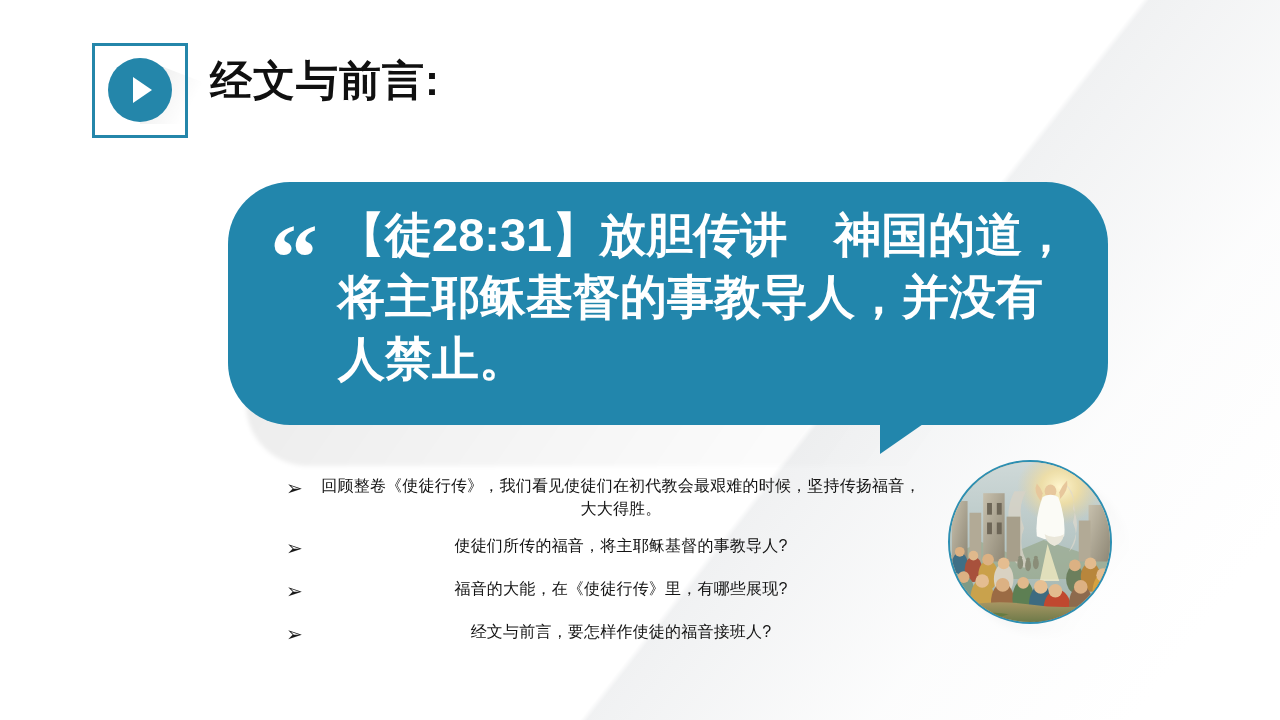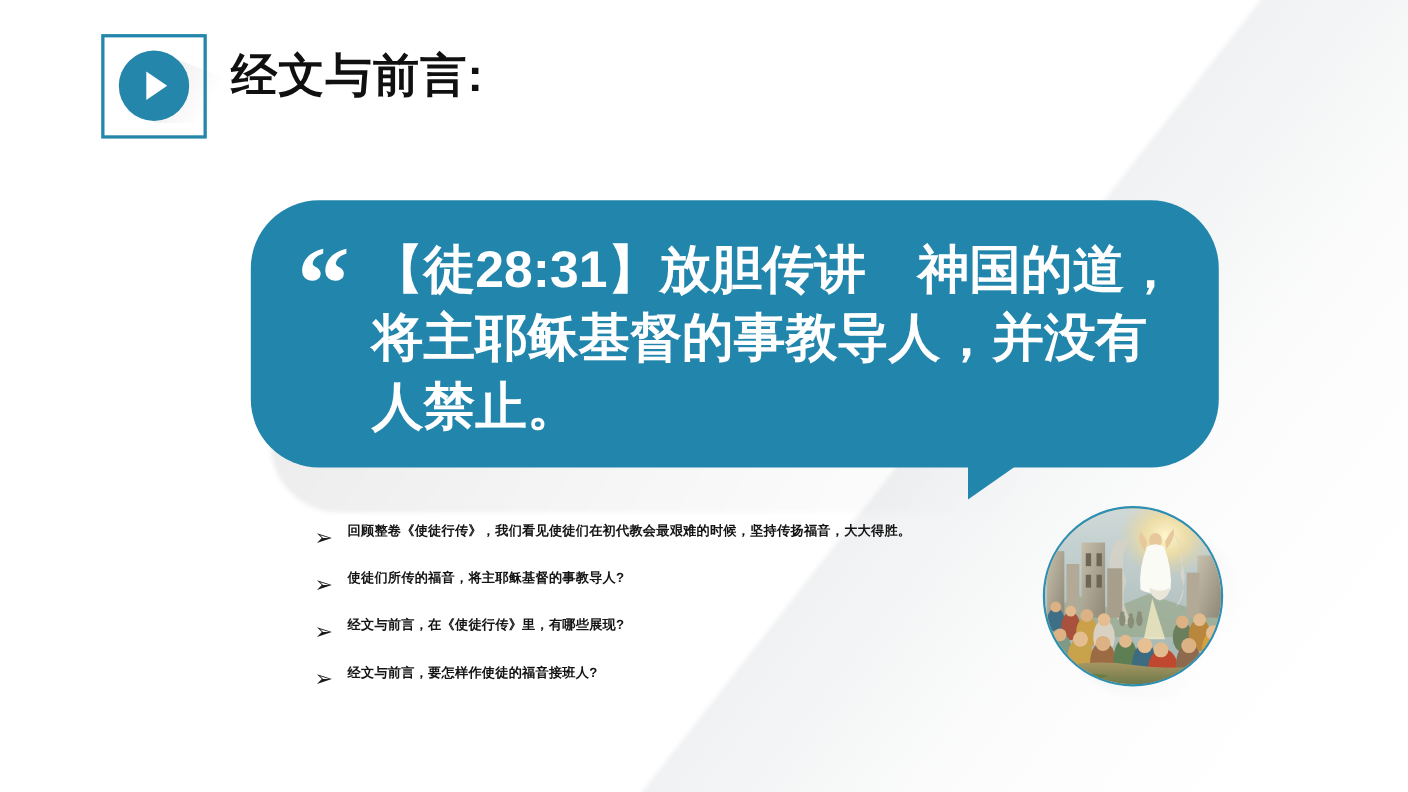--- a/index.html
+++ b/index.html
@@ -20,21 +20,21 @@
     position: absolute;
     inset: 0;
     background:
       linear-gradient(128deg, rgba(0,0,0,0) 62%, rgba(228,230,232,0.55) 62.4%, rgba(243,244,245,0.25) 78%, rgba(255,255,255,0) 92%);
     pointer-events: none;
   }
 
   
   .header {
     position: absolute;
-    left: 0; top: 0;
+    left: 0; top: 12px;
     width: 100%;
     height: 150px;
   }
   .logo-frame {
     position: absolute;
     left: 92px;
     top: 31px;
     width: 96px;
     height: 95px;
     border: 3px solid #2486AA;
@@ -125,21 +125,21 @@
     font-family: "Liberation Serif", "DejaVu Serif", serif;
     font-size: 96px;
     font-weight: 700;
     color: #ffffff;
     line-height: 1;
     letter-spacing: -4px;
   }
   .bubble-text {
     position: absolute;
     left: 110px;
-    top: 32px;
+    top: 22px;
     width: 742px;
     color: #ffffff;
     font-size: 47px;
     font-weight: 700;
     line-height: 1.32;
     letter-spacing: 0px;
   }
 
   
   .bullets {
@@ -156,25 +156,26 @@
   .bullet-glyph {
     flex: 0 0 auto;
     width: 30px;
     font-size: 20px;
     line-height: 1.45;
     color: #1a1a1a;
     font-family: "DejaVu Sans", sans-serif;
   }
   .bullet-text {
     flex: 1 1 auto;
-    font-size: 12px;
-    font-weight: 700;
+    font-size: 16px;
+    font-weight: 400;
     line-height: 1.45;
     color: #141414;
     letter-spacing: 0.2px;
+    text-align: center;
   }
 
   
   .pic-wrap {
     position: absolute;
     left: 948px;
     top: 460px;
     width: 164px;
     height: 164px;
   }
@@ -222,21 +223,21 @@
   <div class="bullet-row">
     <span class="bullet-glyph">➢</span>
     <span class="bullet-text">回顾整卷《使徒行传》，我们看见使徒们在初代教会最艰难的时候，坚持传扬福音，大大得胜。</span>
   </div>
   <div class="bullet-row">
     <span class="bullet-glyph">➢</span>
     <span class="bullet-text">使徒们所传的福音，将主耶稣基督的事教导人?</span>
   </div>
   <div class="bullet-row">
     <span class="bullet-glyph">➢</span>
-    <span class="bullet-text">经文与前言，在《使徒行传》里，有哪些展现?</span>
+    <span class="bullet-text">福音的大能，在《使徒行传》里，有哪些展现?</span>
   </div>
   <div class="bullet-row">
     <span class="bullet-glyph">➢</span>
     <span class="bullet-text">经文与前言，要怎样作使徒的福音接班人?</span>
   </div>
 </div>
 
 <div class="pic-wrap">
   <div class="pic-shadow"></div>
   <div class="pic-circle">

